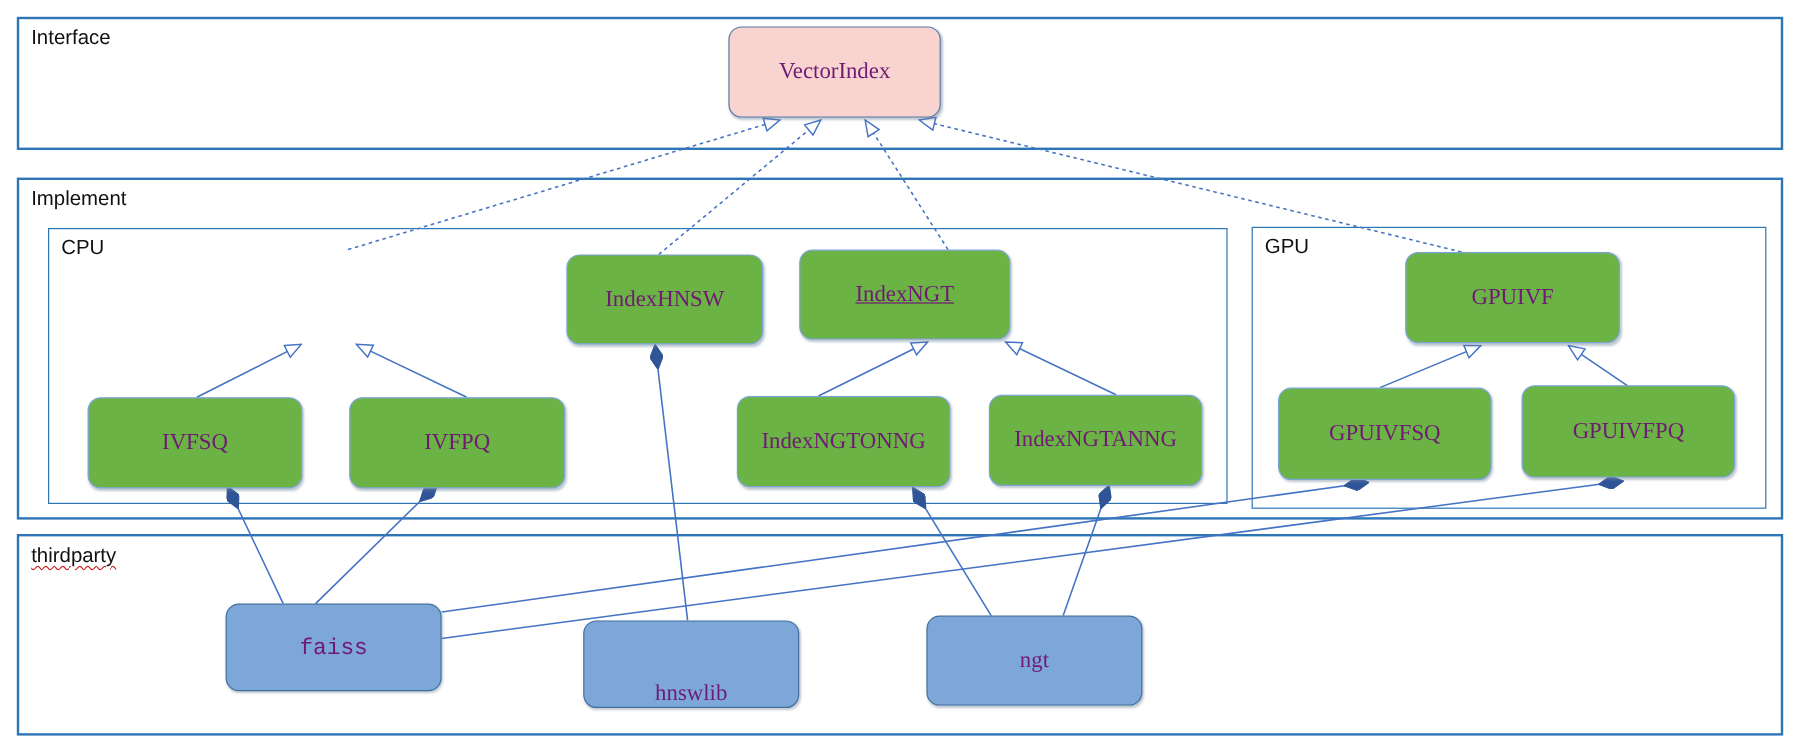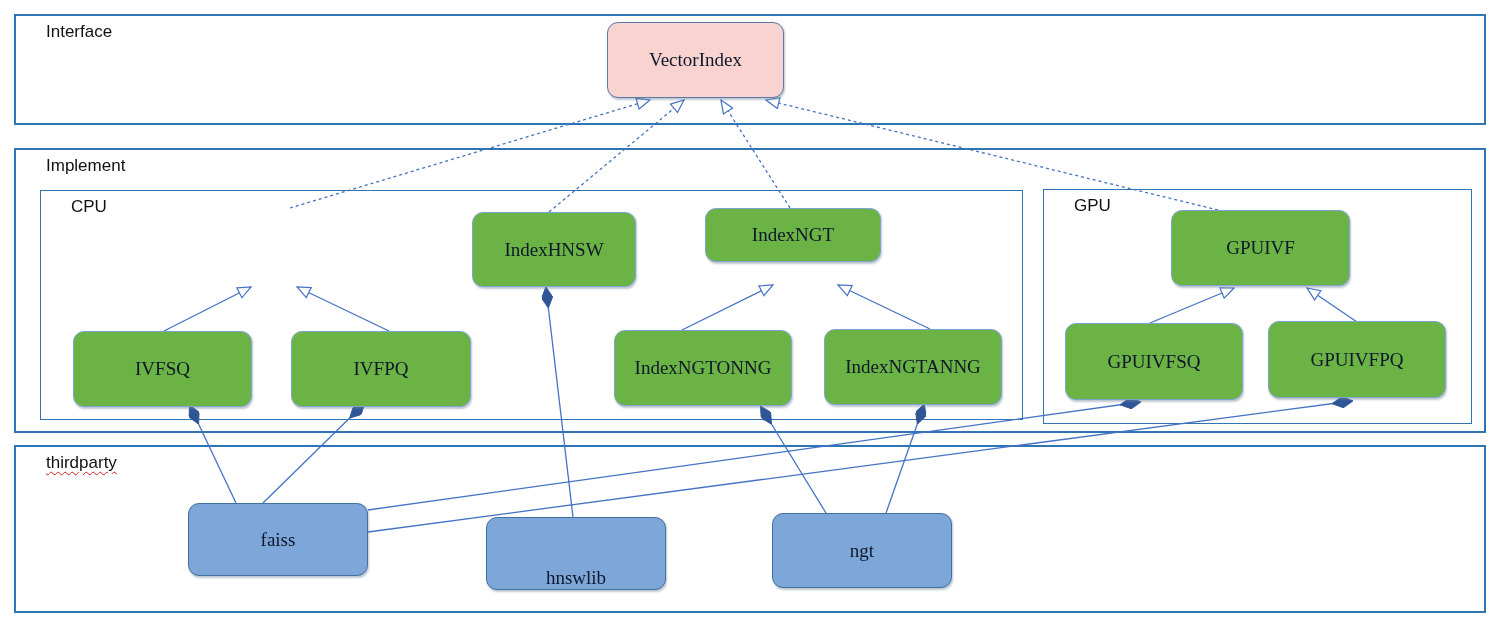--- a/index.html
+++ b/index.html
@@ -7,33 +7,33 @@
     position:relative; width:1503px; height:628px;
     font-family:"Liberation Sans", sans-serif;
     background:#ffffff; overflow:hidden;
   }
   .container-box {
     position:absolute; border:2px solid #2e75b6; background:transparent;
     box-sizing:border-box; z-index:1;
   }
   .container-label {
     position:absolute; top:6px; left:10px;
-    font-size:17px; color:#111111;margin-left:20px;
+    font-size:17px; color:#111111;
   }
   .squiggle {
     text-decoration:underline; text-decoration-style:wavy;
     text-decoration-color:#cc2222; text-decoration-thickness:1px;
     text-underline-offset:3px;
   }
   svg.wires { position:absolute; left:0; top:0; z-index:2; }
   .node {
     position:absolute; box-sizing:border-box;
     display:flex; align-items:center; justify-content:center;
     border-radius:11px; z-index:3;
-    font-family:"Liberation Serif", serif; font-size:19px; color:#0f172a;
+    font-family:"Liberation Serif", serif; font-size:19px; color:#701a75;
     box-shadow:1px 1.5px 2px rgba(110,130,155,0.45);
   }
   .node.iface { background:#f8d3d0; border:1.5px solid #5b7ba6; }
   .node.impl  { background:#6ab344; border:1.5px solid #7ea4d1; }
   .node.third { background:#7da7d9; border:1.5px solid #41719c; }
 </style>
 </head>
 <body>
 
 <div class="canvas">
@@ -94,21 +94,21 @@
 
   <div class="node iface" style="left:607px; top:22px; width:177px; height:76px;">
     <span>VectorIndex</span>
   </div>
 
 
   <div class="node impl" style="left:472px; top:212px; width:164px; height:75px;">
     <span>IndexHNSW</span>
   </div>
 
-  <div class="node impl" style="left:705px; top:208px; width:176px; height:54px;">
+  <div class="node impl" style="left:666px; top:208px; width:176px; height:75px;text-decoration:underline;">
     <span>IndexNGT</span>
   </div>
 
   <div class="node impl" style="left:73px; top:331px; width:179px; height:76px;">
     <span>IVFSQ</span>
   </div>
 
   <div class="node impl" style="left:291px; top:331px; width:180px; height:76px;border-radius:11px;">
     <span>IVFPQ</span>
   </div>
@@ -126,21 +126,21 @@
   </div>
 
   <div class="node impl" style="left:1065px; top:323px; width:178px; height:77px;">
     <span>GPUIVFSQ</span>
   </div>
 
   <div class="node impl" style="left:1268px; top:321px; width:178px; height:77px;">
     <span>GPUIVFPQ</span>
   </div>
 
-  <div class="node third" style="left:188px; top:503px; width:180px; height:73px;">
+  <div class="node third" style="left:188px; top:503px; width:180px; height:73px;font-family:Liberation Mono, monospace;">
     <span>faiss</span>
   </div>
 
   <div class="node third" style="left:486px; top:517px; width:180px; height:73px;align-items:flex-end;">
     <span>hnswlib</span>
   </div>
 
   <div class="node third" style="left:772px; top:513px; width:180px; height:75px;">
     <span>ngt</span>
   </div>

